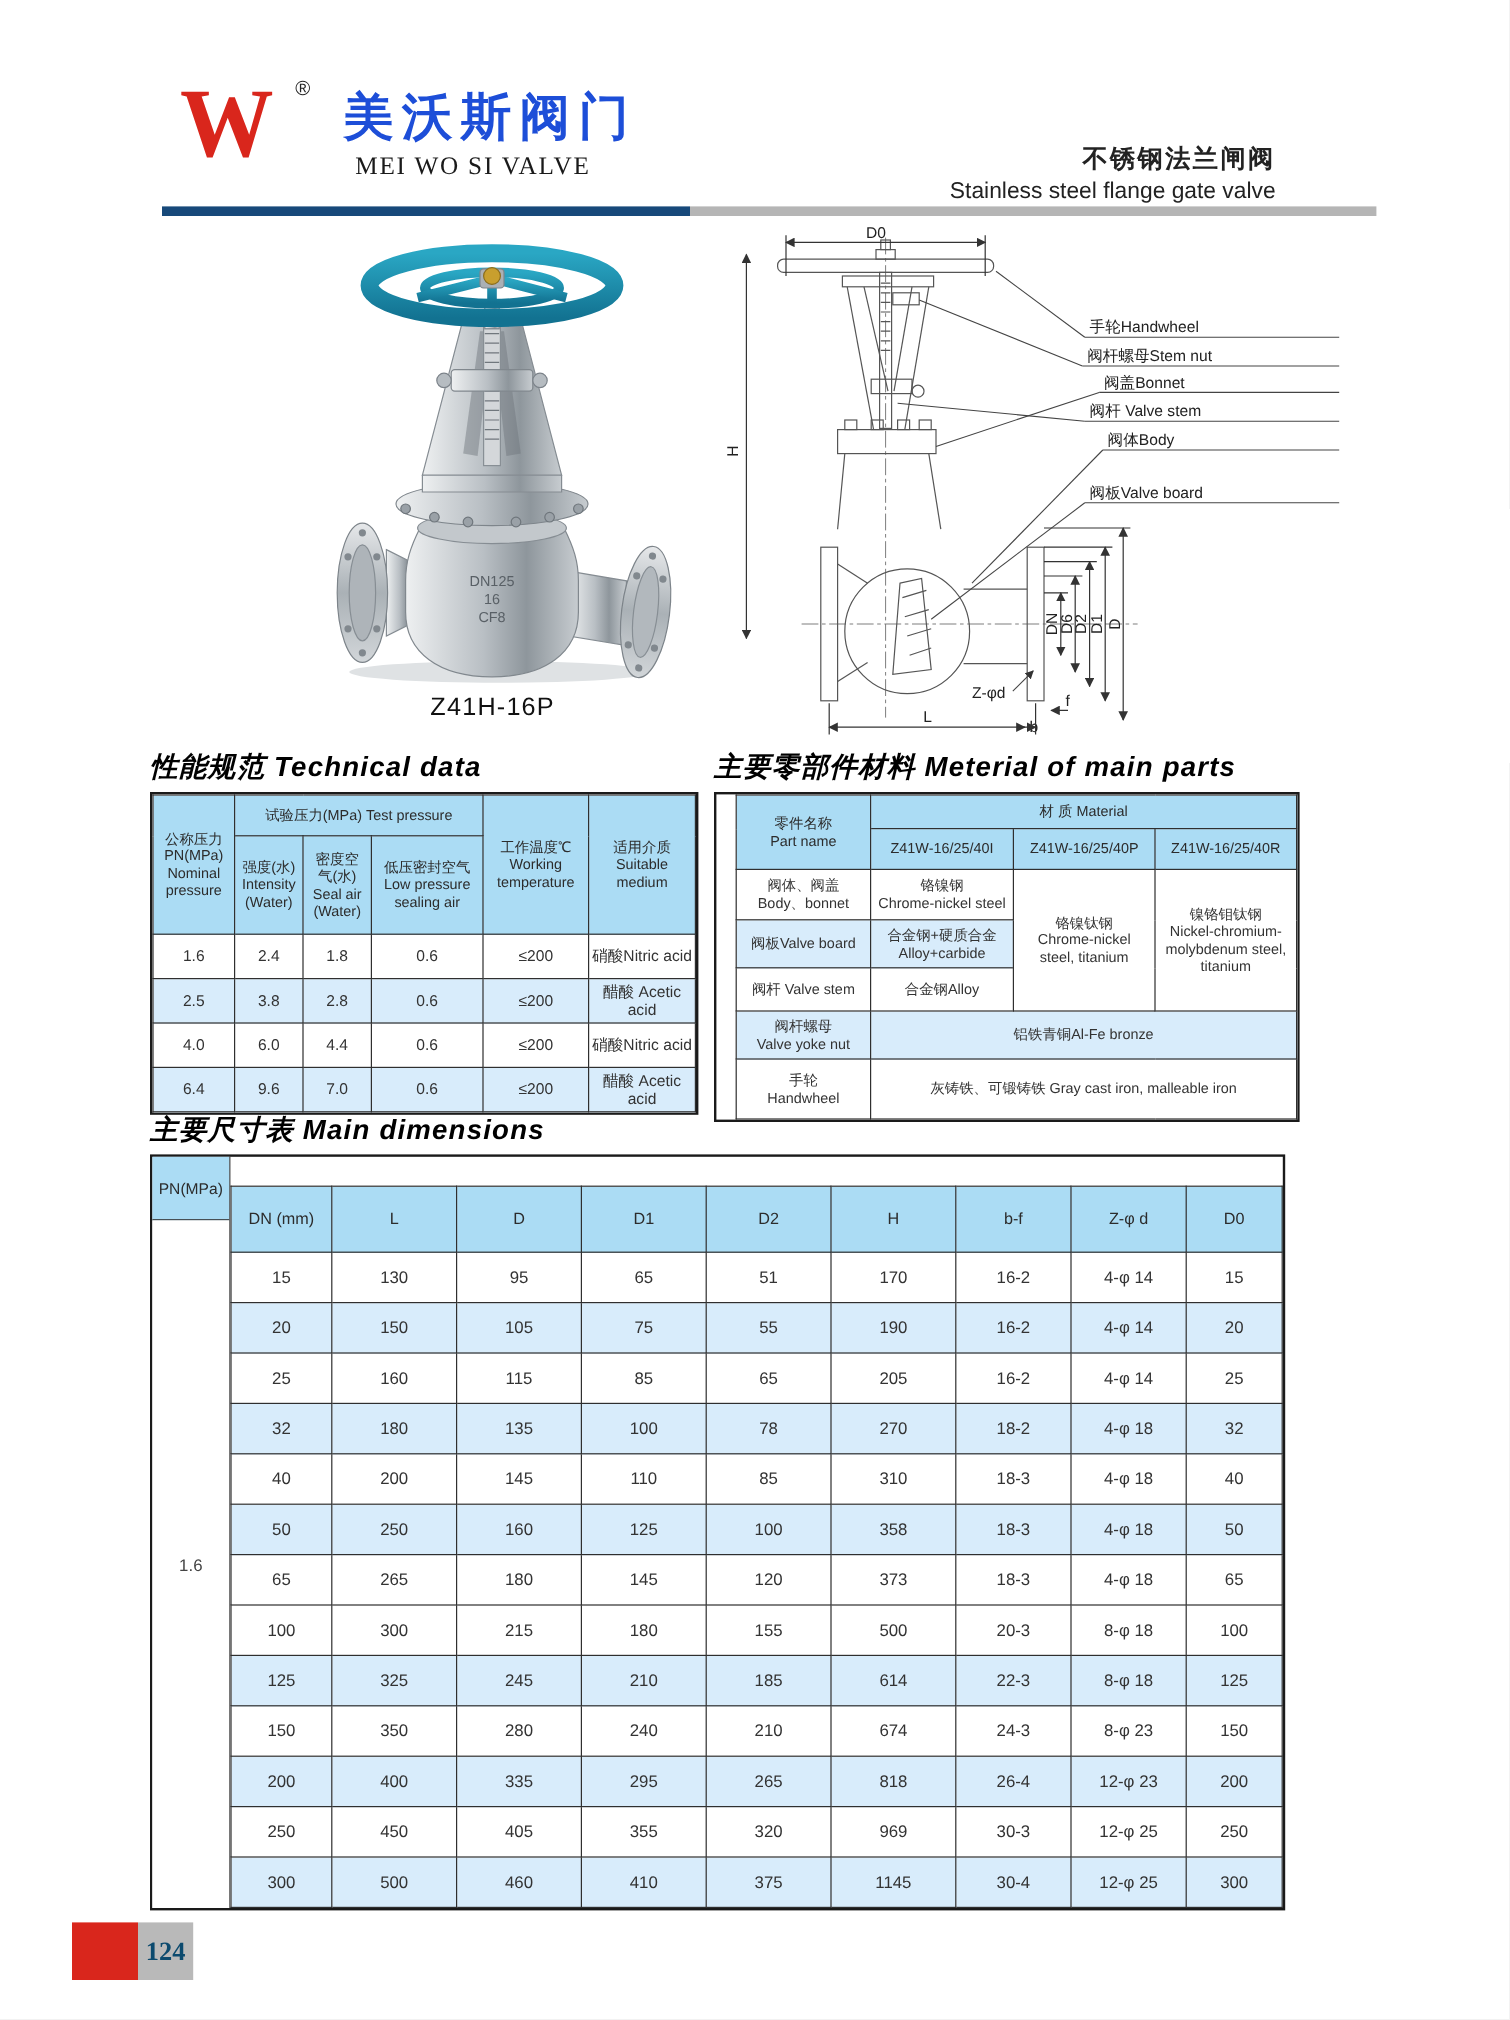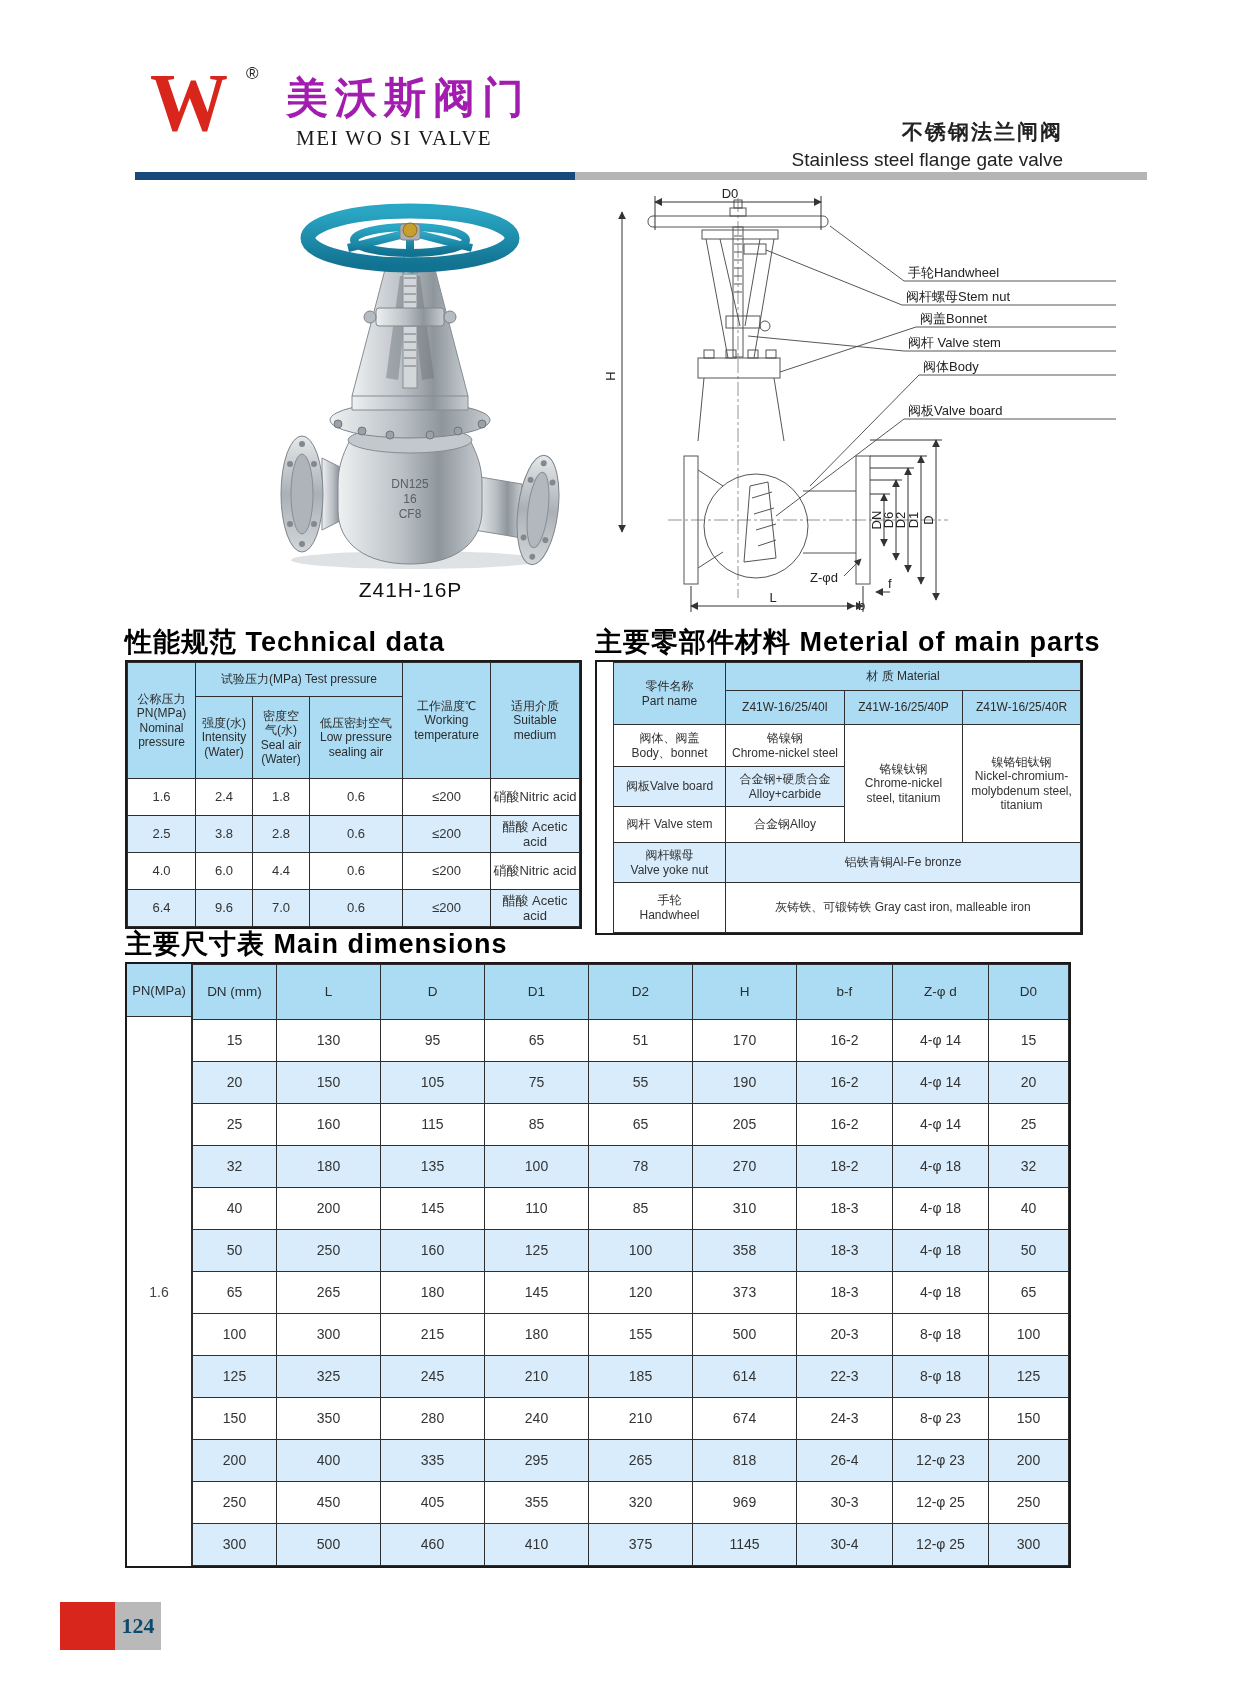--- a/index.html
+++ b/index.html
@@ -9,42 +9,42 @@
   html,body{margin:0;padding:0;background:#e9e9e9;}
   .page{position:relative;width:1258px;height:1683px;margin:0 auto;background:#ffffff;
         font-family:"Liberation Sans",sans-serif;color:#222;overflow:hidden;}
 
   
   .logo-w{position:absolute;left:128px;top:64px;width:116px;text-align:center;
           font-family:"Liberation Serif",serif;font-weight:bold;font-size:78px;line-height:78px;
           color:var(--accent-red);letter-spacing:-6px;transform:scaleY(1.05);}
   .logo-reg{position:absolute;left:246px;top:64px;font-size:17px;color:#222;}
   .brand-cn{position:absolute;left:286px;top:70px;font-family:"Liberation Serif",serif;
-            font-weight:bold;font-size:42px;letter-spacing:7px;color:#a21caf;}
+            font-weight:bold;font-size:42px;letter-spacing:7px;color:#1d4ed8;}
   .brand-en{position:absolute;left:296px;top:126px;font-family:"Liberation Serif",serif;
             font-size:21px;letter-spacing:1.5px;color:#1a1a1a;}
   .header-right{position:absolute;right:195px;top:118px;text-align:right;}
   .product-cn{font-size:21px;font-weight:bold;letter-spacing:2px;color:#222;}
   .product-en{font-size:19px;color:#222;margin-top:3px;}
   .bar-navy{position:absolute;left:135px;top:172px;width:440px;height:8px;background:var(--navy-bar);}
   .bar-gray{position:absolute;left:575px;top:172px;width:572px;height:8px;background:var(--gray-bar);}
 
   
   .photo-svg{position:absolute;left:238px;top:188px;width:345px;height:385px;}
   .fig-caption{position:absolute;left:238px;top:578px;width:345px;text-align:center;
                font-size:21px;color:#111;letter-spacing:1px;}
   .diagram-svg{position:absolute;left:598px;top:186px;width:525px;height:430px;}
   .diagram-svg text{font-family:"Liberation Sans",sans-serif;font-size:13px;fill:#222;}
   .dln{stroke:#555;fill:none;stroke-width:1;}
   .dim{stroke:#333;fill:none;stroke-width:1;}
   .cl{stroke:#777;fill:none;stroke-width:0.8;stroke-dasharray:14 3 3 3;}
   .ldr{stroke:#444;fill:none;stroke-width:0.9;}
 
   
-  .sec-title{position:absolute;font-size:27px;font-weight:bold;color:#000;letter-spacing:1px;}
+  .sec-title{position:absolute;font-size:23px;font-weight:bold;color:#000;letter-spacing:1px;font-style:italic;}
 
   
   table.dt{border-collapse:collapse;table-layout:fixed;background:#fff;}
   table.dt th,table.dt td{border:1px solid #2f2f2f;text-align:center;vertical-align:middle;
        font-weight:normal;color:#333;white-space:pre-line;padding:1px 2px;line-height:1.18;}
   table.dt th{background:var(--th-blue);color:#2c2c2c;}
   .tbl-wrap{position:absolute;border:2px solid var(--border-dark);}
   tr.alt td{background:var(--row-alt);}
   td.white{background:#fff !important;}
 
@@ -55,21 +55,21 @@
   .mat-tbl table{width:467px;font-size:12px;margin-left:16px;}
   .mat-tbl td{font-size:12px;}
   .h28{height:28px}.h34{height:34px}.h36{height:36px}.h38{height:50px}.h40{height:40px}.h42{height:42px}.h82{height:82px}
 
   
   .dims-wrap{left:125px;top:962px;display:flex;}
   .pn-col{width:64px;border-right:1px solid #2f2f2f;display:flex;flex-direction:column;}
   .pn-head{height:52px;background:var(--th-blue);border-bottom:1px solid #2f2f2f;
            display:flex;align-items:center;justify-content:center;font-size:13px;color:#2c2c2c;}
   .pn-body{flex:1;display:flex;align-items:center;justify-content:center;font-size:14px;color:#444;background:#fff;}
-  .dims-tbl{width:876px;font-size:14px;}
+  .dims-tbl{width:876px;font-size:14px;margin-top:24px;}
   .dims-tbl th{height:52px;font-size:13.5px;}
   .dims-tbl td{height:39px;color:#4a4a4a;}
 
   
   .foot-red{position:absolute;left:60px;top:1602px;width:55px;height:48px;background:var(--accent-red);}
   .foot-gray{position:absolute;left:115px;top:1602px;width:46px;height:48px;background:#b9b9b9;
              text-align:center;line-height:48px;font-family:"Liberation Serif",serif;
              font-weight:bold;font-size:22px;color:#0c4a6e;}
 </style>
 </head>

